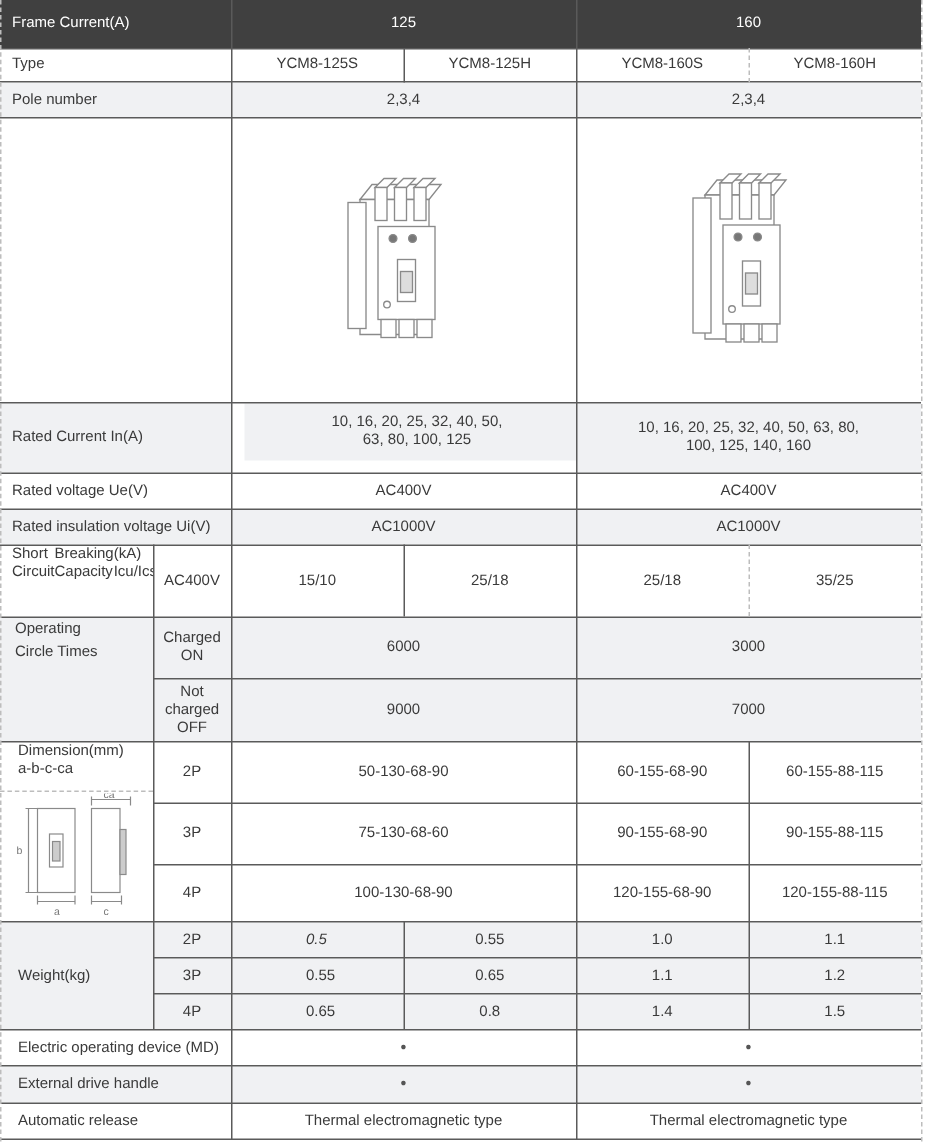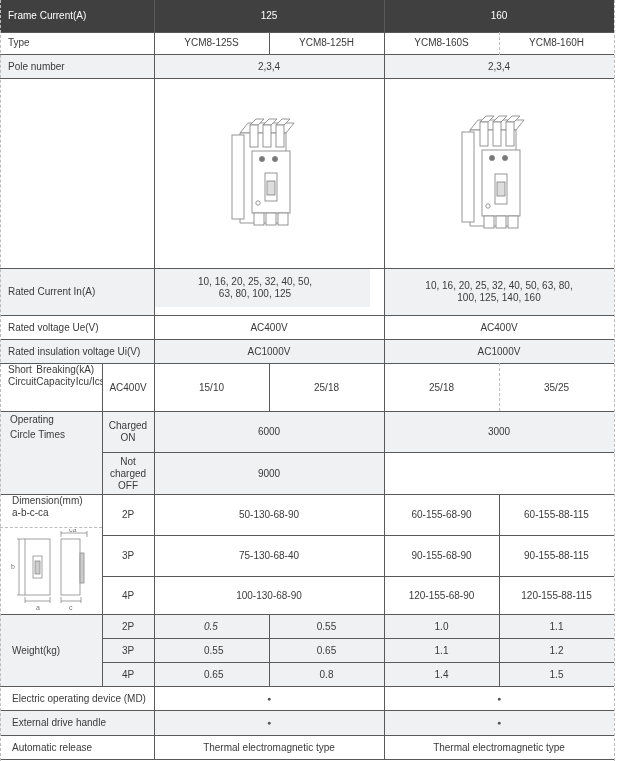--- a/index.html
+++ b/index.html
@@ -79,21 +79,21 @@
         <rect x="37" y="70" width="8" height="14" fill="#ddd"></rect>
         <circle cx="28" cy="94" r="2.2"></circle>
         <rect x="24" y="104" width="10" height="12"></rect>
         <rect x="36" y="104" width="10" height="12"></rect>
         <rect x="48" y="104" width="10" height="12"></rect>
       </g>
     </svg>
   </div>
 
   <div class="cell grey left" style="left:0;top:269px;width:154px;height:46px;">Rated Current In(A)</div>
-  <div class="cell grey" style="left:140px;top:269px;width:230px;height:38px;flex-direction:column;">
+  <div class="cell grey" style="left:163px;top:269px;width:230px;height:38px;flex-direction:column;">
     <span>10, 16, 20, 25, 32, 40, 50,</span>
     <span>63, 80, 100, 125</span>
   </div>
   <div class="cell grey" style="left:384px;top:269px;width:230px;height:46px;flex-direction:column;">
     <span>10, 16, 20, 25, 32, 40, 50, 63, 80,</span>
     <span>100, 125, 140, 160</span>
   </div>
 
   <div class="cell white left" style="left:0;top:316px;width:154px;height:23px;">Rated voltage Ue(V)</div>
   <div class="cell white" style="left:154px;top:316px;width:230px;height:23px;">AC400V</div>
@@ -123,20 +123,21 @@
     <span>ON</span>
   </div>
   <div class="cell grey" style="left:154px;top:412px;width:230px;height:40px;">6000</div>
   <div class="cell grey" style="left:384px;top:412px;width:230px;height:40px;">3000</div>
   <div class="cell grey" style="left:102px;top:453px;width:52px;height:41px;flex-direction:column;">
     <span>Not</span>
     <span>charged</span>
     <span>OFF</span>
   </div>
   <div class="cell grey" style="left:154px;top:453px;width:230px;height:41px;">9000</div>
+  <div class="cell grey" style="left:384px;top:453px;width:230px;height:41px;">7000</div>
 
   <div class="cell white left" style="left:0;top:495px;width:102px;height:32px;flex-direction:column;align-items:flex-start;padding-left:12px;">
     <span>Dimension(mm)</span>
     <span>a-b-c-ca</span>
   </div>
   <div class="cell white" style="left:0;top:528px;width:102px;height:86px;">
     <svg width="100" height="84" viewBox="0 0 100 84">
       <g fill="none" stroke="#8a8a8a" stroke-width="0.8">
         <rect x="24" y="10" width="25" height="56" fill="#fff"></rect>
         <rect x="32" y="27" width="9" height="22"></rect>
@@ -164,21 +165,21 @@
       </g>
     </svg>
   </div>
 
   <div class="cell white" style="left:102px;top:495px;width:52px;height:40px;">2P</div>
   <div class="cell white" style="left:154px;top:495px;width:230px;height:40px;">50-130-68-90</div>
   <div class="cell white" style="left:384px;top:495px;width:115px;height:40px;">60-155-68-90</div>
   <div class="cell white" style="left:499px;top:495px;width:115px;height:40px;">60-155-88-115</div>
 
   <div class="cell white" style="left:102px;top:536px;width:52px;height:40px;">3P</div>
-  <div class="cell white" style="left:154px;top:536px;width:230px;height:40px;">75-130-68-40</div>
+  <div class="cell white" style="left:154px;top:536px;width:230px;height:40px;">75-130-68-60</div>
   <div class="cell white" style="left:384px;top:536px;width:115px;height:40px;">90-155-68-90</div>
   <div class="cell white" style="left:499px;top:536px;width:115px;height:40px;">90-155-88-115</div>
 
   <div class="cell white" style="left:102px;top:577px;width:52px;height:38px;">4P</div>
   <div class="cell white" style="left:154px;top:577px;width:230px;height:38px;">100-130-68-90</div>
   <div class="cell white" style="left:384px;top:577px;width:115px;height:38px;">120-155-68-90</div>
   <div class="cell white" style="left:499px;top:577px;width:115px;height:38px;">120-155-88-115</div>
 
   <div class="cell grey left" style="left:0;top:615px;width:102px;height:71px;padding-left:12px;">Weight(kg)</div>
 

